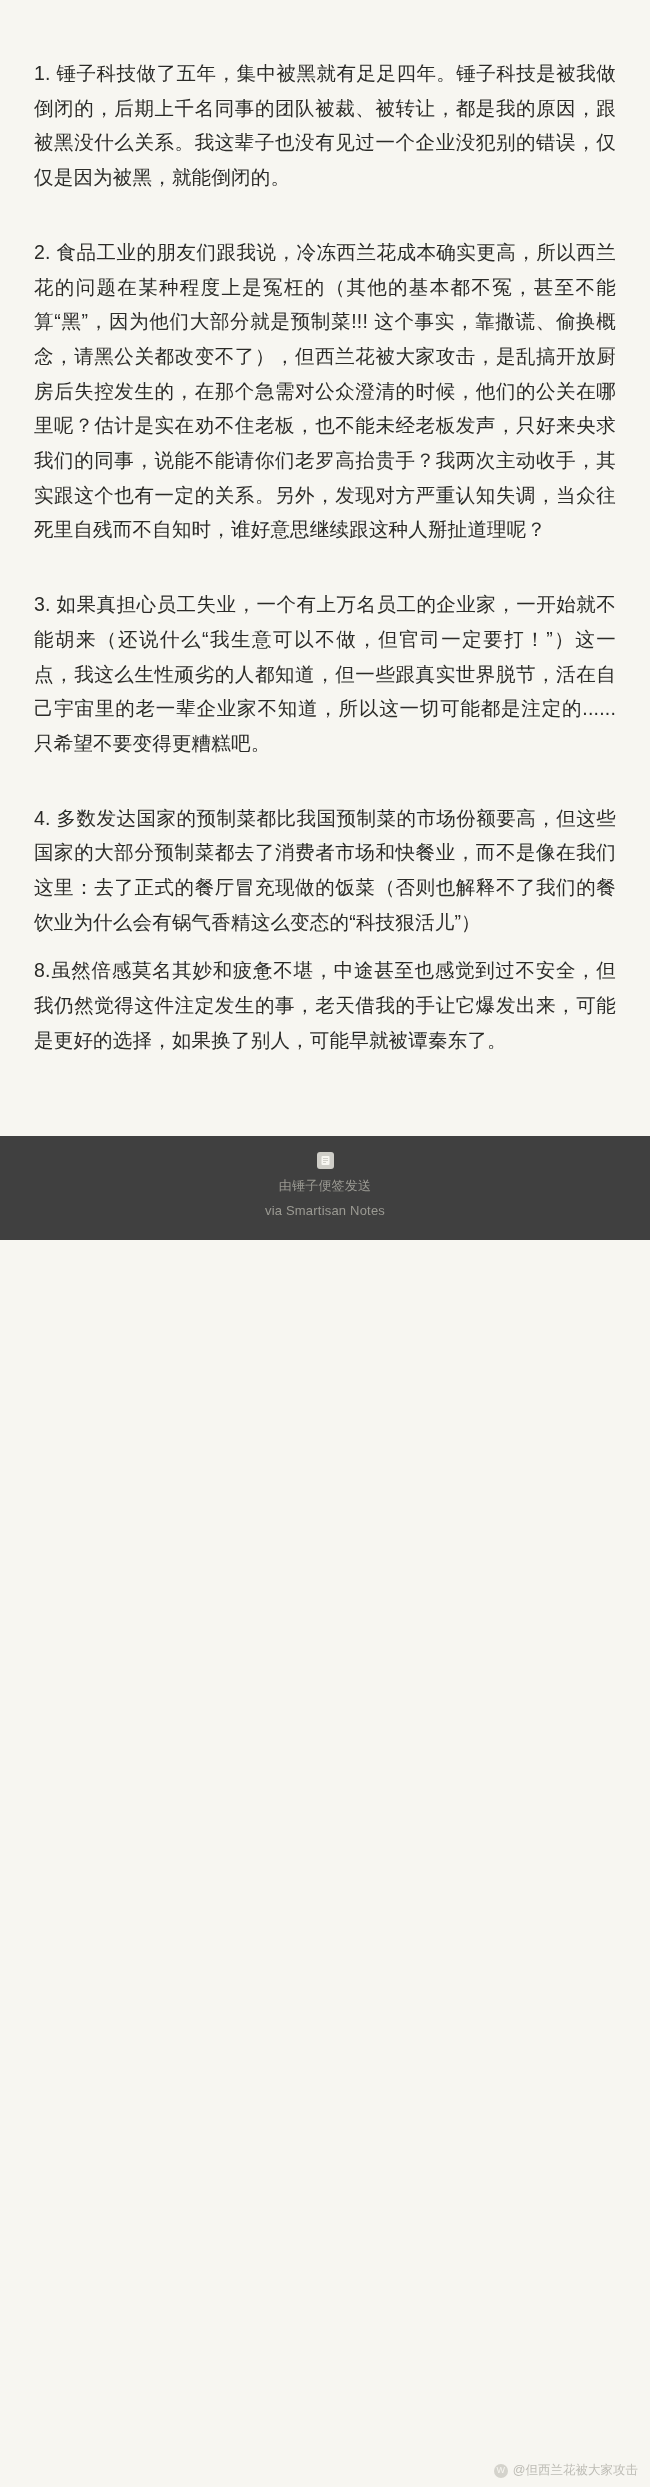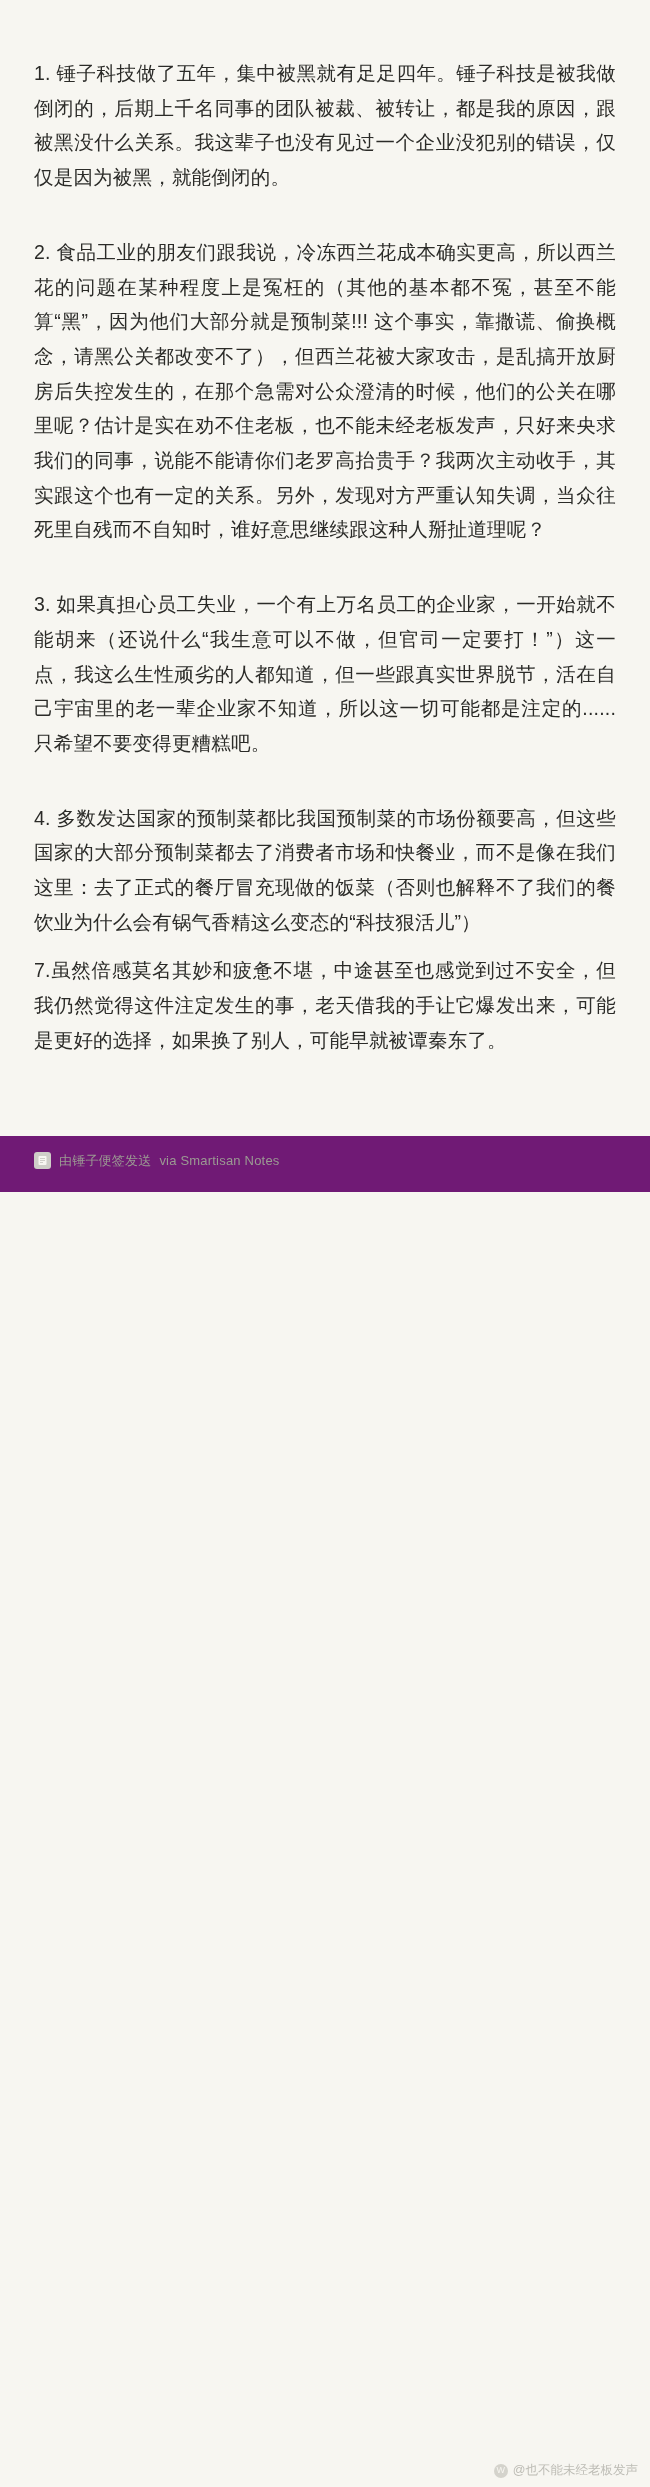--- a/index.html
+++ b/index.html
@@ -34,21 +34,22 @@
   }
   .para.tight {
     margin-bottom: 14px;
   }
   .footer-bar {
     margin-top: 28px;
     padding: 16px 34px 22px 34px;
     display: flex;
     align-items: center;
     gap: 8px;
-    background: #701a75;
+    background: #404040;
+    flex-direction: column;
   }
   .footer-logo {
     width: 17px;
     height: 17px;
     border-radius: 3px;
     background: #cfcec8;
     display: inline-flex;
     align-items: center;
     justify-content: center;
     flex: 0 0 auto;
@@ -84,33 +85,33 @@
 </style>
 </head>
 <body>
 
 <div class="page">
   <div class="paper">
     <p class="para">1. 锤子科技做了五年，集中被黑就有足足四年。锤子科技是被我做倒闭的，后期上千名同事的团队被裁、被转让，都是我的原因，跟被黑没什么关系。我这辈子也没有见过一个企业没犯别的错误，仅仅是因为被黑，就能倒闭的。</p>
     <p class="para">2. 食品工业的朋友们跟我说，冷冻西兰花成本确实更高，所以西兰花的问题在某种程度上是冤枉的（其他的基本都不冤，甚至不能算“黑”，因为他们大部分就是预制菜!!! 这个事实，靠撒谎、偷换概念，请黑公关都改变不了），但西兰花被大家攻击，是乱搞开放厨房后失控发生的，在那个急需对公众澄清的时候，他们的公关在哪里呢？估计是实在劝不住老板，也不能未经老板发声，只好来央求我们的同事，说能不能请你们老罗高抬贵手？我两次主动收手，其实跟这个也有一定的关系。另外，发现对方严重认知失调，当众往死里自残而不自知时，谁好意思继续跟这种人掰扯道理呢？</p>
     <p class="para">3. 如果真担心员工失业，一个有上万名员工的企业家，一开始就不能胡来（还说什么“我生意可以不做，但官司一定要打！”）这一点，我这么生性顽劣的人都知道，但一些跟真实世界脱节，活在自己宇宙里的老一辈企业家不知道，所以这一切可能都是注定的......只希望不要变得更糟糕吧。</p>
     <p class="para tight">4. 多数发达国家的预制菜都比我国预制菜的市场份额要高，但这些国家的大部分预制菜都去了消费者市场和快餐业，而不是像在我们这里：去了正式的餐厅冒充现做的饭菜（否则也解释不了我们的餐饮业为什么会有锅气香精这么变态的“科技狠活儿”）</p>
-    <p class="para">7.虽然倍感莫名其妙和疲惫不堪，中途甚至也感觉到过不安全，但我仍然觉得这件注定发生的事，老天借我的手让它爆发出来，可能是更好的选择，如果换了别人，可能早就被谭秦东了。</p>
+    <p class="para">8.虽然倍感莫名其妙和疲惫不堪，中途甚至也感觉到过不安全，但我仍然觉得这件注定发生的事，老天借我的手让它爆发出来，可能是更好的选择，如果换了别人，可能早就被谭秦东了。</p>
   </div>
 
   <div class="footer-bar">
     <span class="footer-logo">
       <svg width="11" height="11" viewBox="0 0 11 11" aria-hidden="true">
         <rect x="1.5" y="1" width="8" height="9" rx="1" fill="#f7f6f1"></rect>
         <rect x="3" y="3" width="5" height="1" fill="#cfcec8"></rect>
         <rect x="3" y="5" width="5" height="1" fill="#cfcec8"></rect>
         <rect x="3" y="7" width="3" height="1" fill="#cfcec8"></rect>
       </svg>
     </span>
     <span class="footer-text">由锤子便签发送</span>
     <span class="footer-text via">via Smartisan Notes</span>
   </div>
 
   <div class="watermark">
     <span class="wm-badge">W</span>
-    <span>@也不能未经老板发声</span>
+    <span>@但西兰花被大家攻击</span>
   </div>
 </div>
 
 </body></html>

